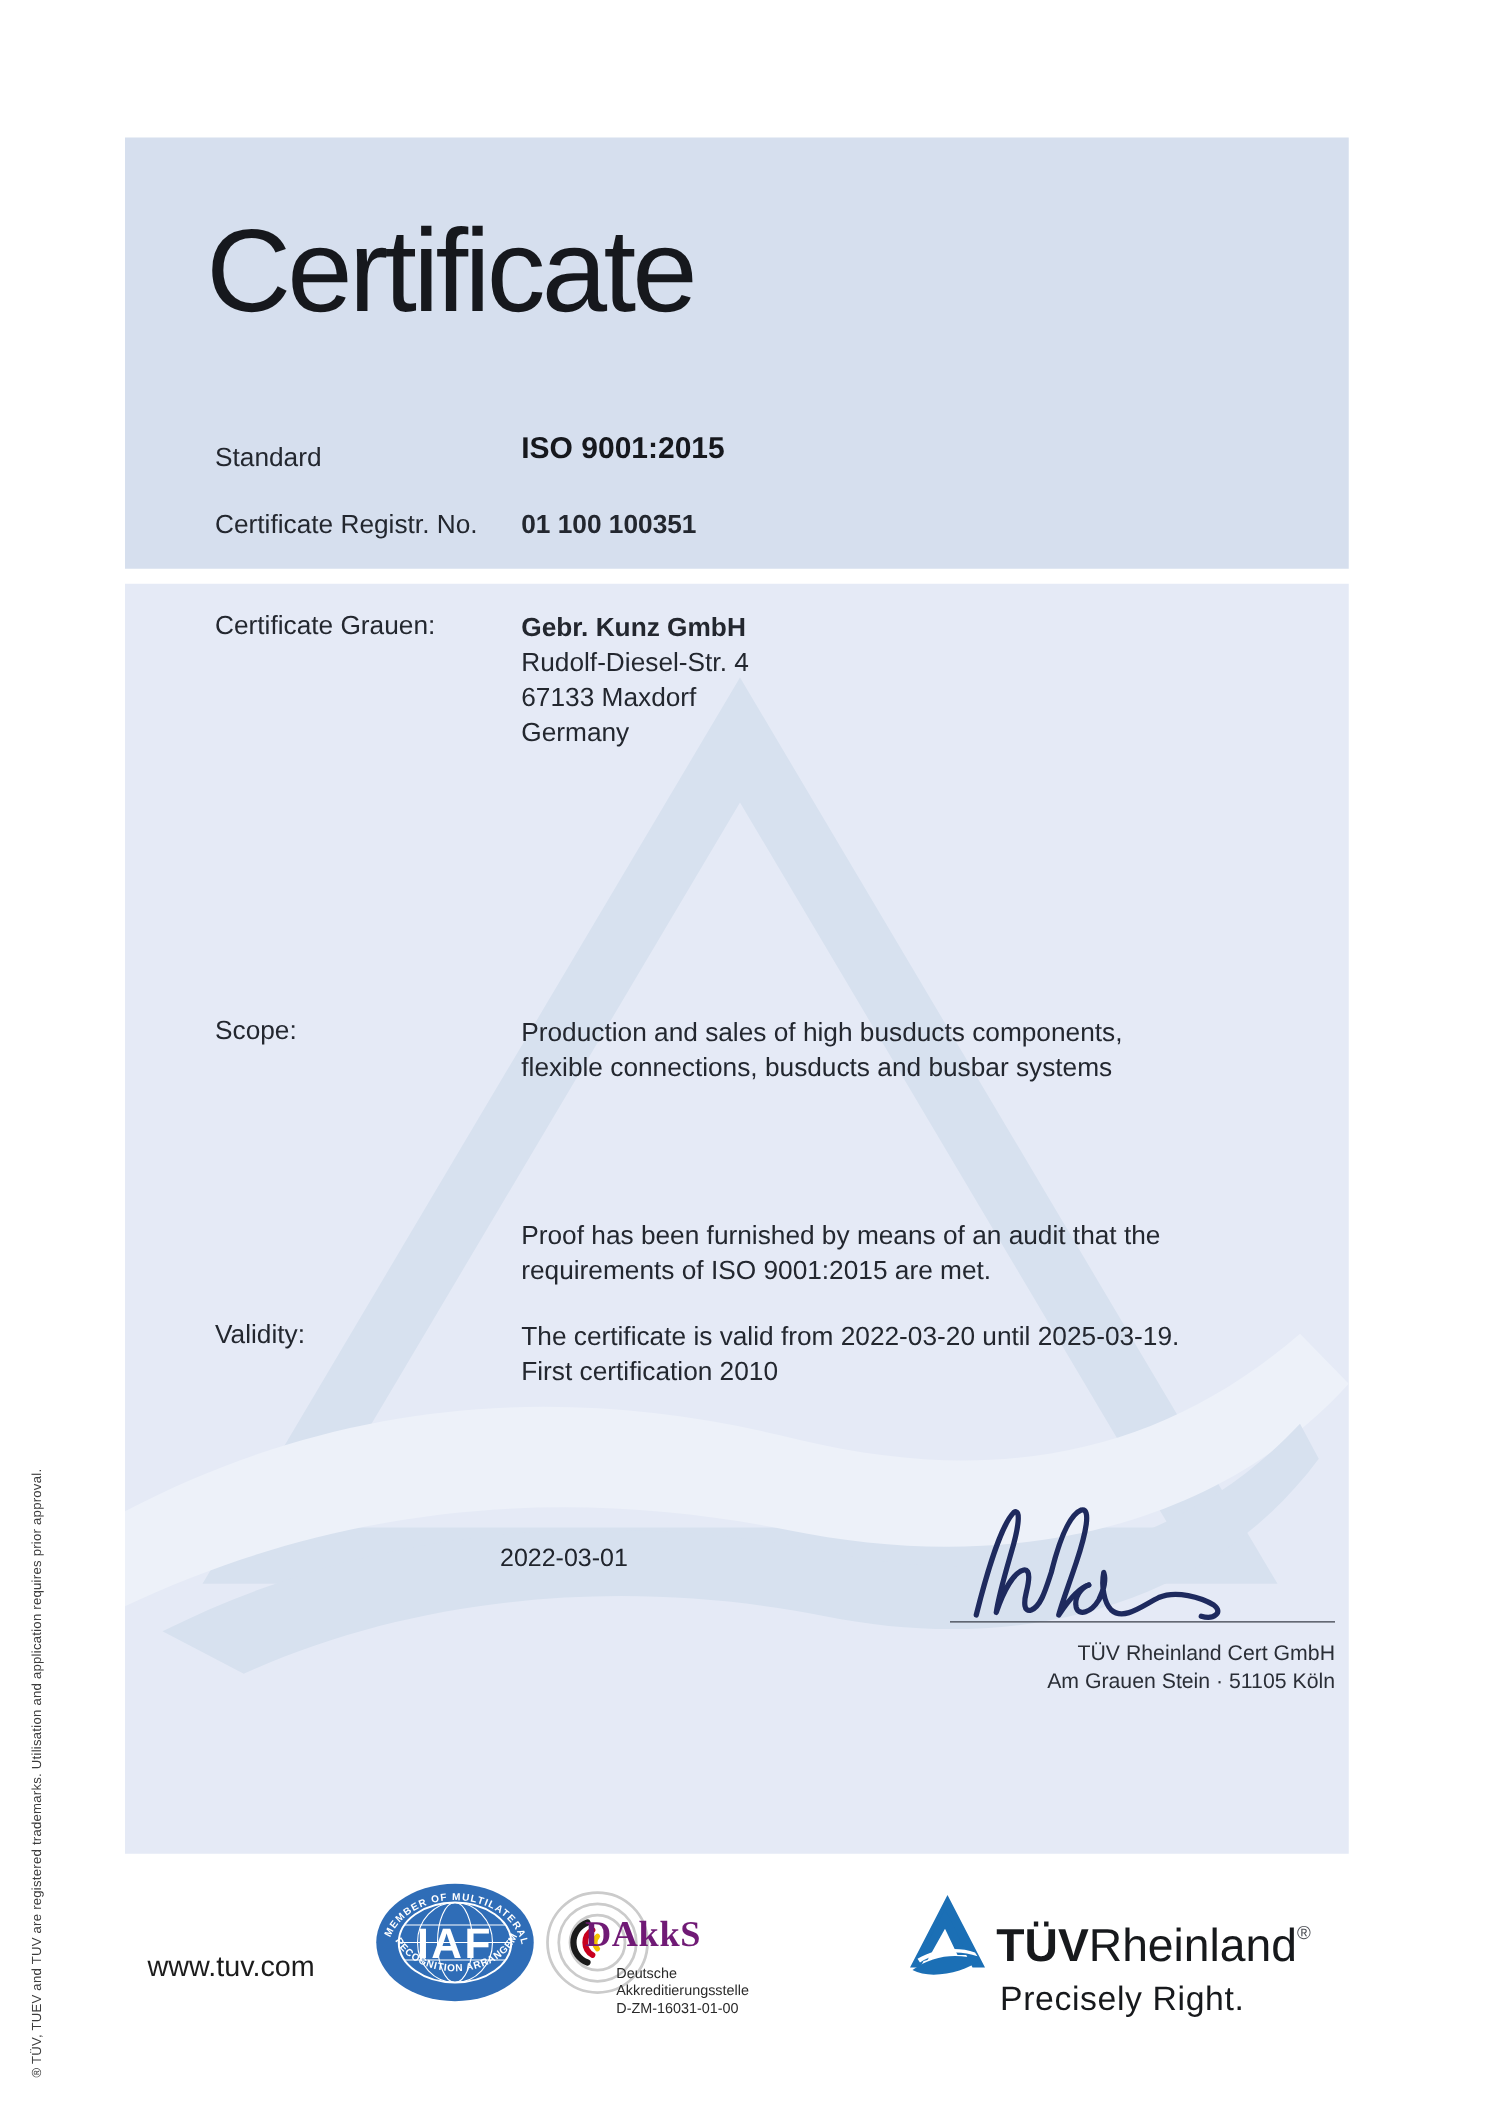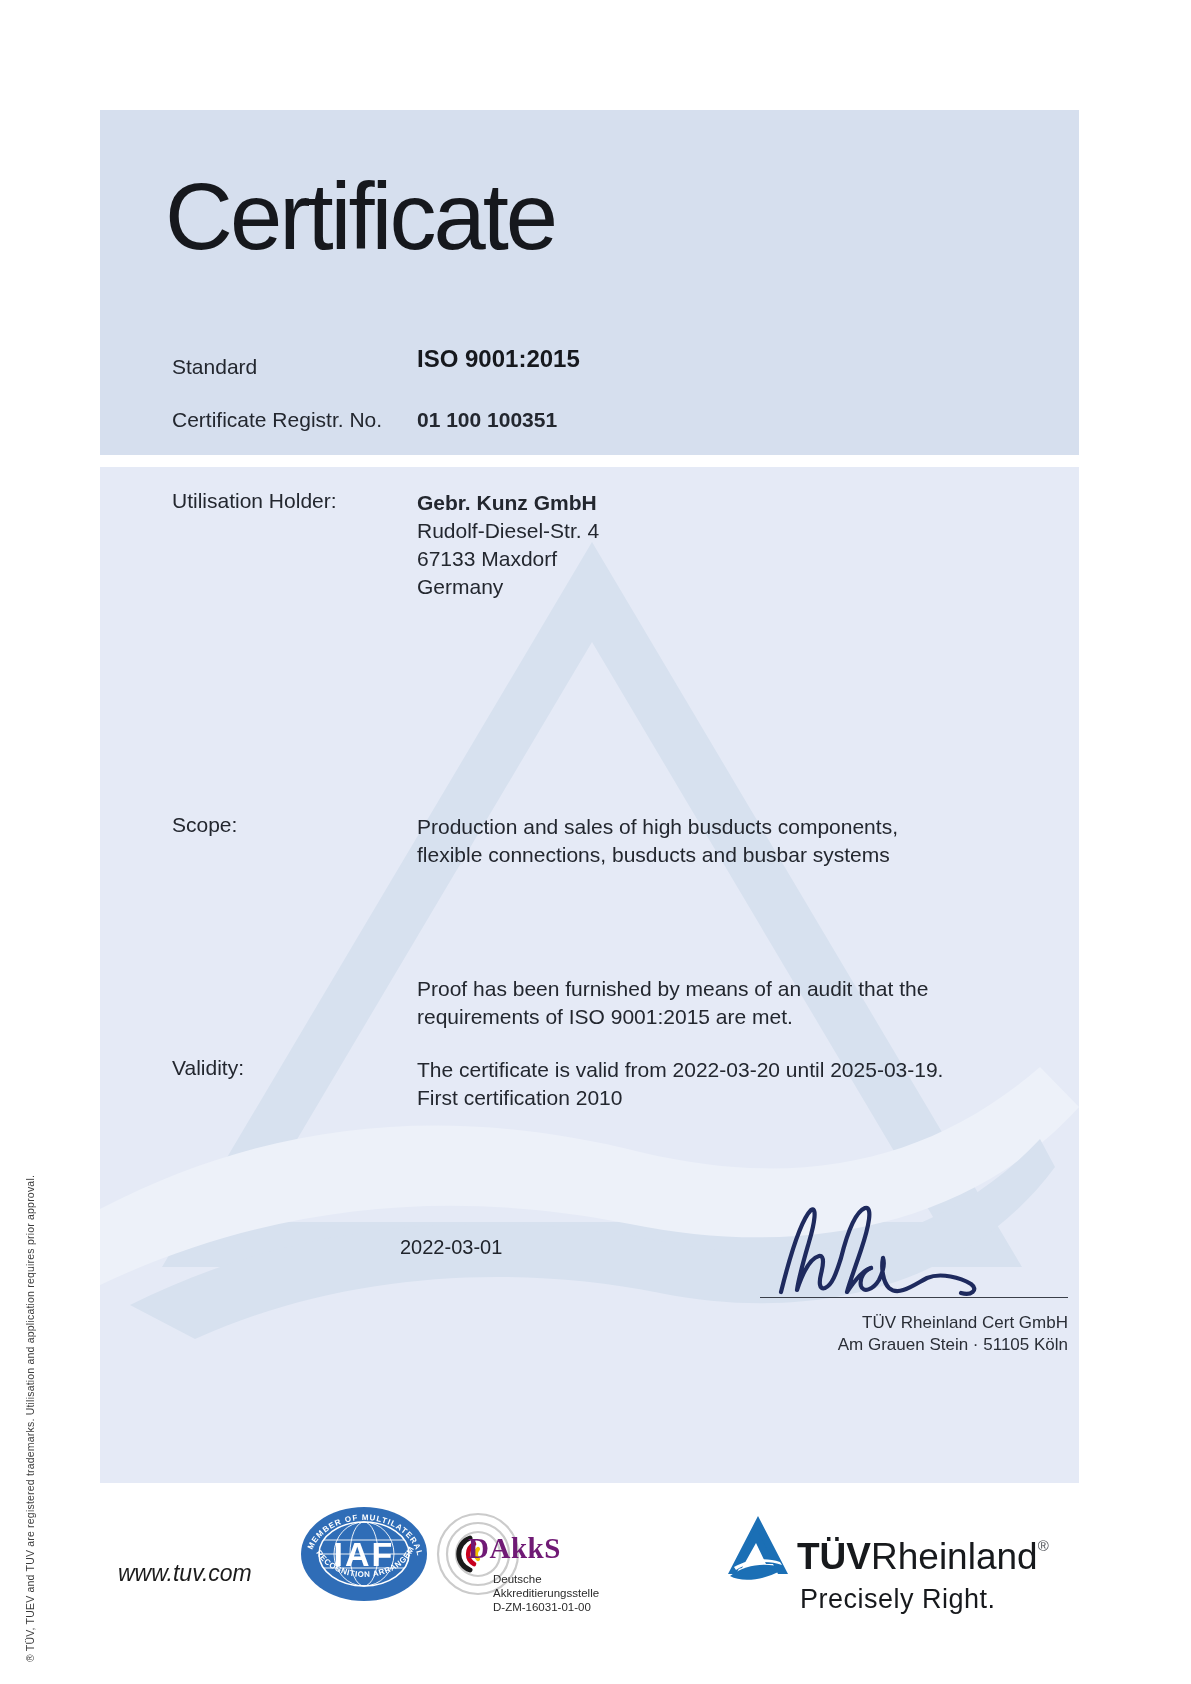--- a/index.html
+++ b/index.html
@@ -34,21 +34,21 @@
   .col-label{left:172px;}
   .col-value{left:417px;}
   .issue-date{left:400px;top:1236px;font-size:20px;}
   .sig-line{left:760px;top:1297px;width:308px;height:1px;background:#3a3f49;}
   .issuer{left:668px;width:400px;text-align:right;font-size:17px;color:#2a2e36;}
   .side-note{
     left:24px;top:1662px;width:580px;
     transform:rotate(-90deg);transform-origin:0 0;
     font-size:10.5px;color:#3c3c3c;letter-spacing:0.2px;
   }
-  .website{left:118px;top:1560px;font-size:23px;color:#1c1c1c;font-style:italic;}
+  .website{left:118px;top:1560px;font-size:23px;color:#1c1c1c;}
   .dakks-word{
     left:468px;top:1532px;
     font-family:"Liberation Serif",serif;
     font-size:29px;font-weight:600;color:#701a75;letter-spacing:0.5px;
   }
   .dakks-small{left:493px;font-size:11.5px;color:#2a2a2a;line-height:14px;}
   .tuv-word{left:797px;top:1536px;font-size:37px;color:#17191c;white-space:nowrap;}
   .tuv-word .b{font-weight:bold;}
   .tuv-word .reg{font-size:15px;vertical-align:18px;color:#4c4f55;}
   .tuv-tagline{left:800px;top:1584px;font-size:27px;color:#17191c;letter-spacing:0.5px;}
@@ -69,21 +69,21 @@
   </div>
 
   <div class="abs title">Certificate</div>
 
   <div class="abs label col-label" style="top:355px">Standard</div>
   <div class="abs iso-value col-value" style="top:345px">ISO 9001:2015</div>
 
   <div class="abs label col-label" style="top:408px">Certificate Registr. No.</div>
   <div class="abs value bold col-value" style="top:408px">01 100 100351</div>
 
-  <div class="abs label col-label" style="top:489px">Utilisation Holder:</div>
+  <div class="abs label col-label" style="top:489px">Certificate Grauen:</div>
   <div class="abs value col-value lh" style="top:489px">
     <div class="bold">Gebr. Kunz GmbH</div>
     <div>Rudolf-Diesel-Str. 4</div>
     <div>67133 Maxdorf</div>
     <div>Germany</div>
   </div>
 
   <div class="abs label col-label" style="top:813px">Scope:</div>
   <div class="abs value col-value lh" style="top:813px">
     <div>Production and sales of high busducts components,</div>

